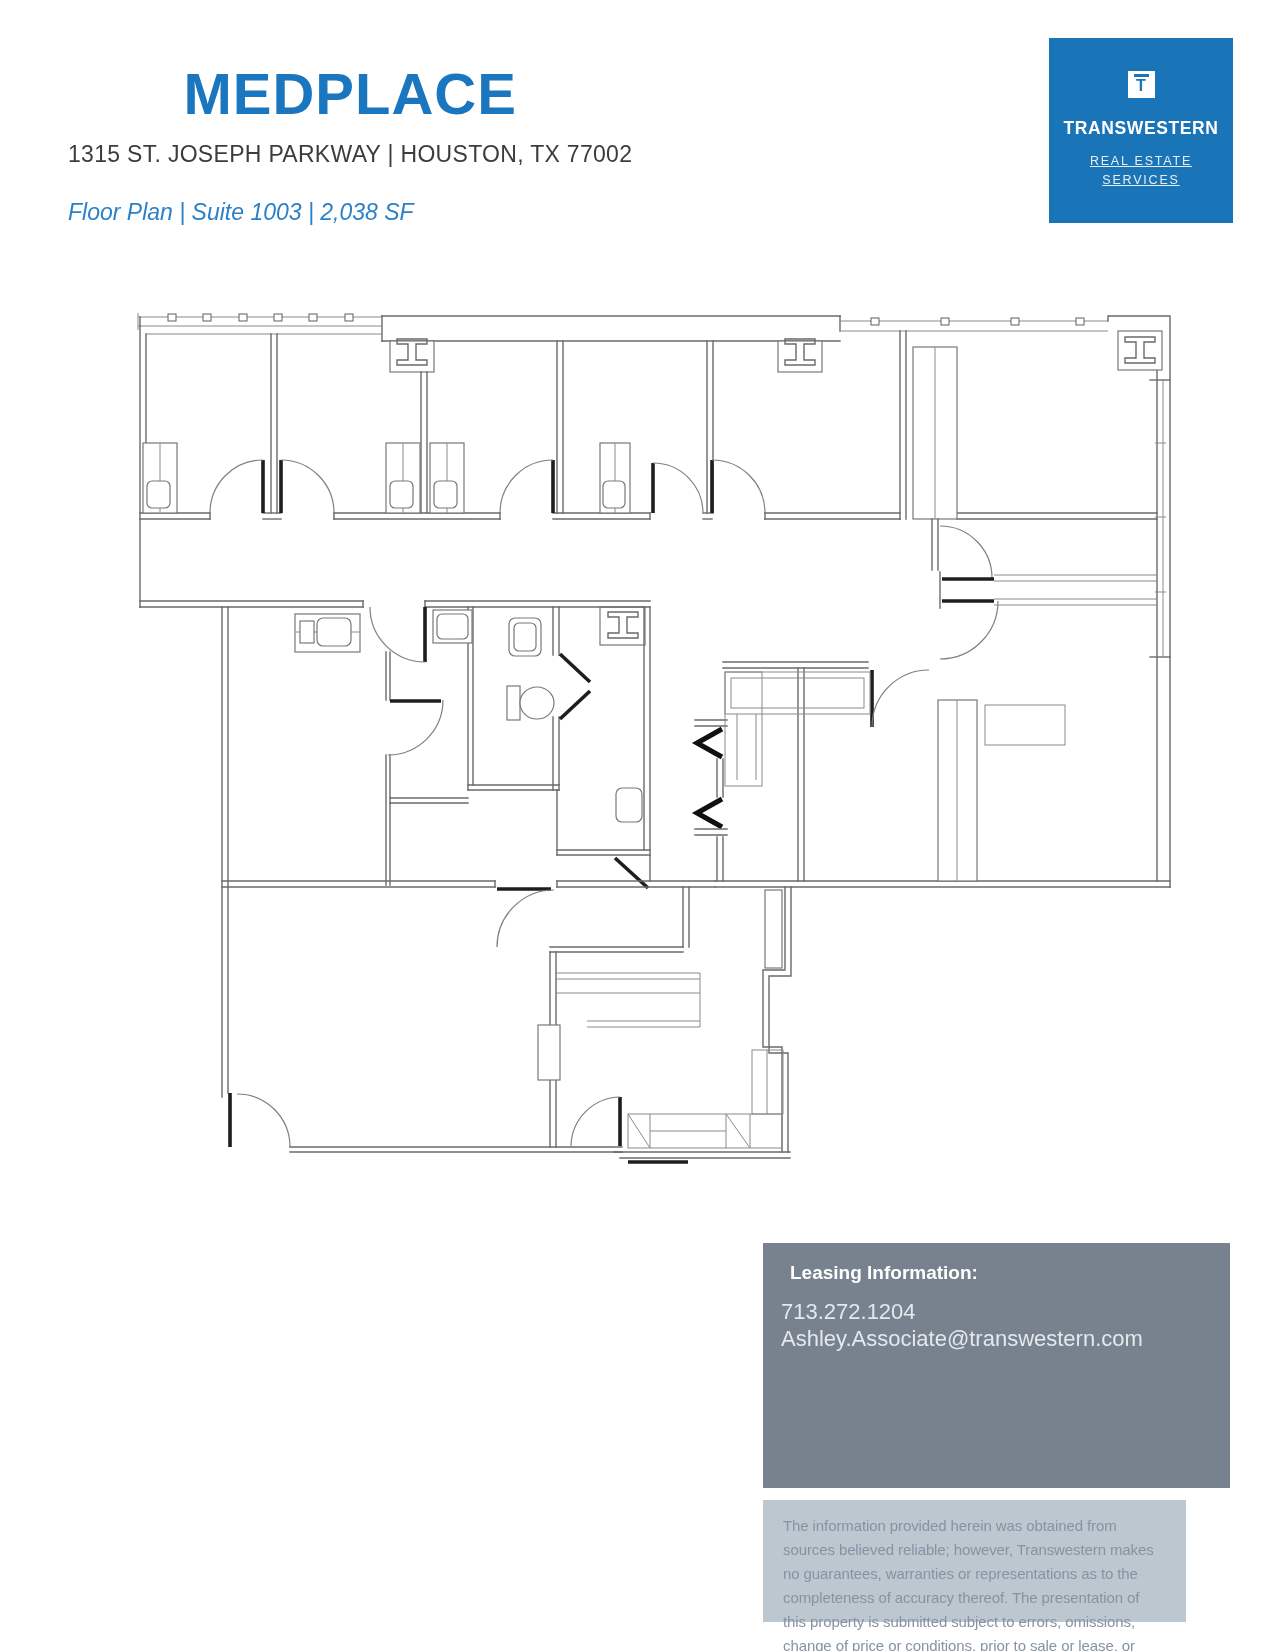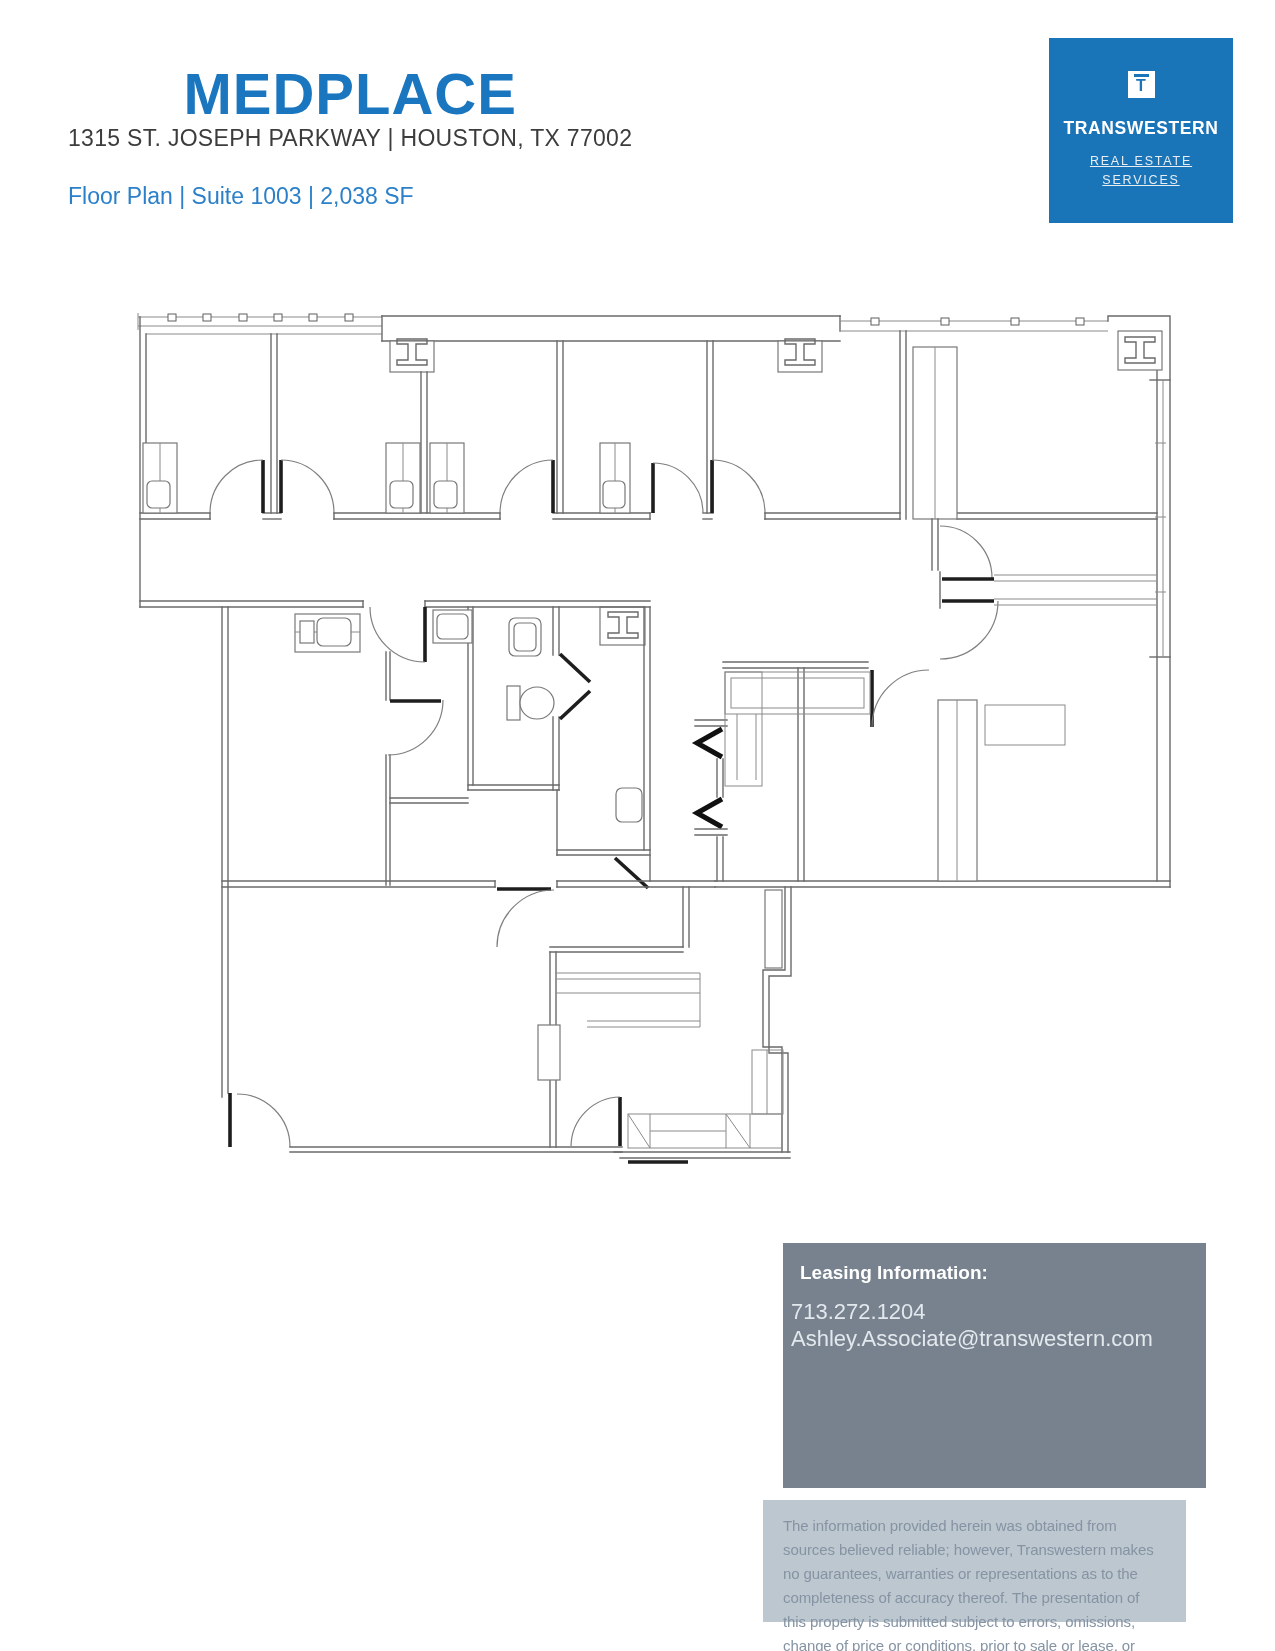--- a/index.html
+++ b/index.html
@@ -2,37 +2,37 @@
 <html><head>
 <meta charset="utf-8">
 <style>
   html,body{margin:0;padding:0;background:#ffffff;}
   .page{position:relative;width:1275px;height:1651px;background:#fff;overflow:hidden;
         font-family:"Liberation Sans", sans-serif;}
 
   
   .header{position:absolute;left:68px;top:64px;}
   .title{font-size:58px;font-weight:bold;letter-spacing:1px;color:#1b76c0;margin:0;line-height:1.05;text-align:center;}
-  .address{font-size:23px;color:#3c3c3c;letter-spacing:0.3px;}
-  .subtitle{margin-top:31px;font-size:23px;color:#2b80c9;}
+  .address{margin-top:16px;font-size:23px;color:#3c3c3c;letter-spacing:0.3px;}
+  .subtitle{margin-top:31px;font-size:23px;color:#2b80c9;font-style:italic;}
 
   
   .logo{position:absolute;left:1049px;top:38px;width:184px;height:185px;background:#1a74b8;
         display:flex;flex-direction:column;align-items:center;justify-content:center;}
   .t-icon{width:27px;height:27px;background:#ffffff;display:flex;flex-direction:column;
           align-items:center;justify-content:center;}
   .t-icon .t-bar{width:15px;height:2.5px;background:#1a74b8;margin-bottom:1px;}
   .t-icon .t-letter{color:#1a74b8;font-weight:bold;font-size:16px;line-height:1;}
   .logo-name{margin-top:20px;color:#ffffff;font-weight:bold;font-size:17.5px;letter-spacing:0.6px;}
   .logo-tagline{margin-top:13px;color:#e9eef2;font-size:12.5px;letter-spacing:1.8px;
                 line-height:1.55;text-align:center;text-decoration:underline;}
 
   
-  .leasing{position:absolute;left:763px;top:1243px;width:423px;height:245px;background:#77828e;
-           box-sizing:border-box;padding:19px 8px;color:#ffffff;margin-left:20px;}
+  .leasing{position:absolute;left:763px;top:1243px;width:467px;height:245px;background:#77828e;
+           box-sizing:border-box;padding:19px 18px;color:#ffffff;}
   .leasing-heading{font-size:19px;font-weight:bold;padding-left:9px;}
   .contact{margin-top:14px;}
   .contact .cname{font-size:25px;font-weight:bold;line-height:1.2;}
   .contact .cline{font-size:22px;color:#e3e8ed;line-height:1.24;}
 
   
   .disclaimer{position:absolute;left:763px;top:1489px;width:423px;height:122px;background:#bdc7d0;
               box-sizing:border-box;padding:14px 20px;font-size:15px;letter-spacing:-0.1px;
               color:#8593a3;line-height:1.6;margin-top:11px;}
 

